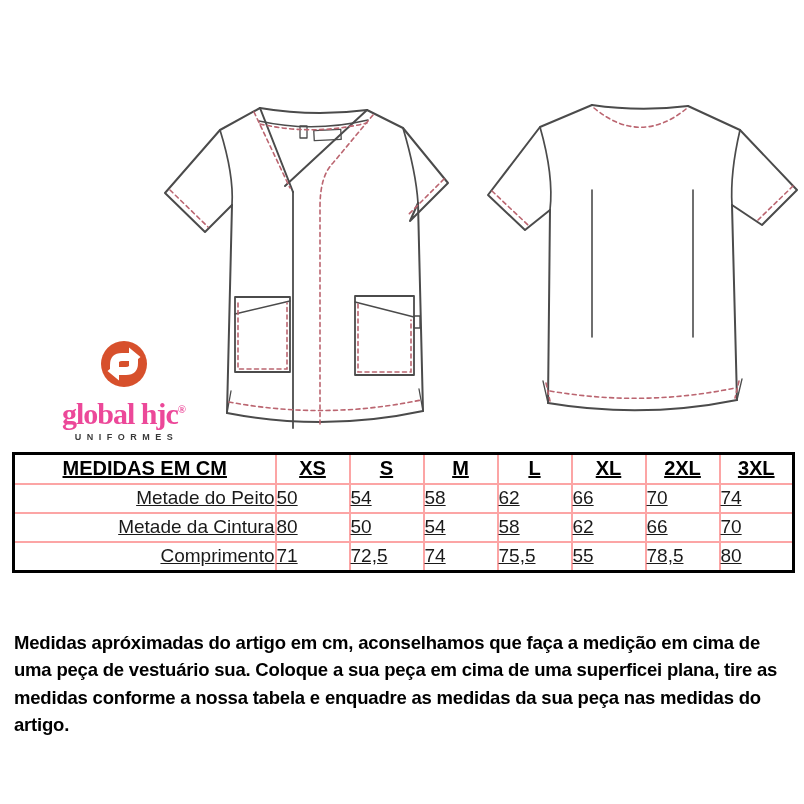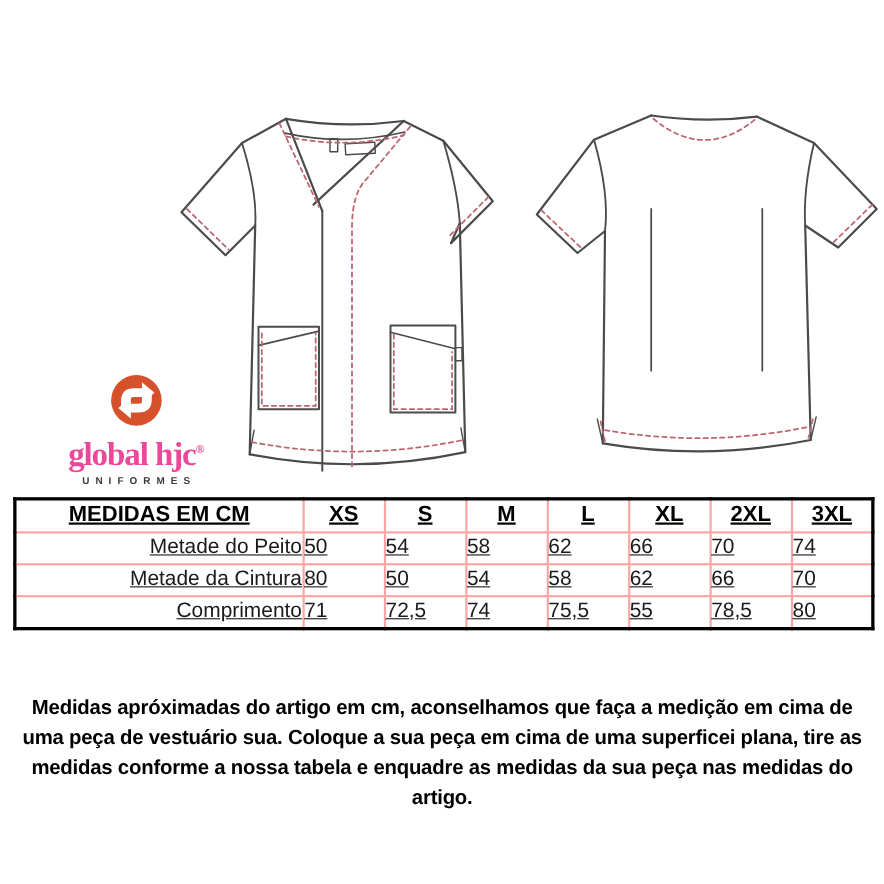--- a/index.html
+++ b/index.html
@@ -24,21 +24,21 @@
   table.sizes{position:absolute;left:12px;top:452px;width:783px;border-collapse:collapse;
               table-layout:fixed;border:3px solid #000;}
   table.sizes th,table.sizes td{border:2px solid #fca5a5;padding:0 0 1px 0;text-decoration:underline;}
   table.sizes th{height:27px;font-size:20px;font-weight:bold;text-align:center;}
   table.sizes td{height:26px;font-size:19px;font-weight:normal;text-align:left;color:#1a1a1a;}
   table.sizes td.rowlabel{text-align:right;padding-left:6px;}
   col.c-label{width:262px;}
   col.c-size{width:74px;}
 
   
-  .note{position:absolute;left:14px;top:610px;width:776px;text-align:center;
+  .note{position:absolute;left:14px;top:610px;width:776px;
         font-size:18.5px;font-weight:bold;line-height:27.5px;letter-spacing:-0.2px;color:#000;}
 </style>
 </head>
 <body>
 
 <div class="page">
 
   <svg class="draw front-draw" viewBox="0 0 300 360" xmlns="http://www.w3.org/2000/svg">
     <g stroke="#4b4b4b" stroke-width="2" fill="none" stroke-linejoin="round" stroke-linecap="round">
       <path d="M110,28 Q163,37 217,30"></path>

